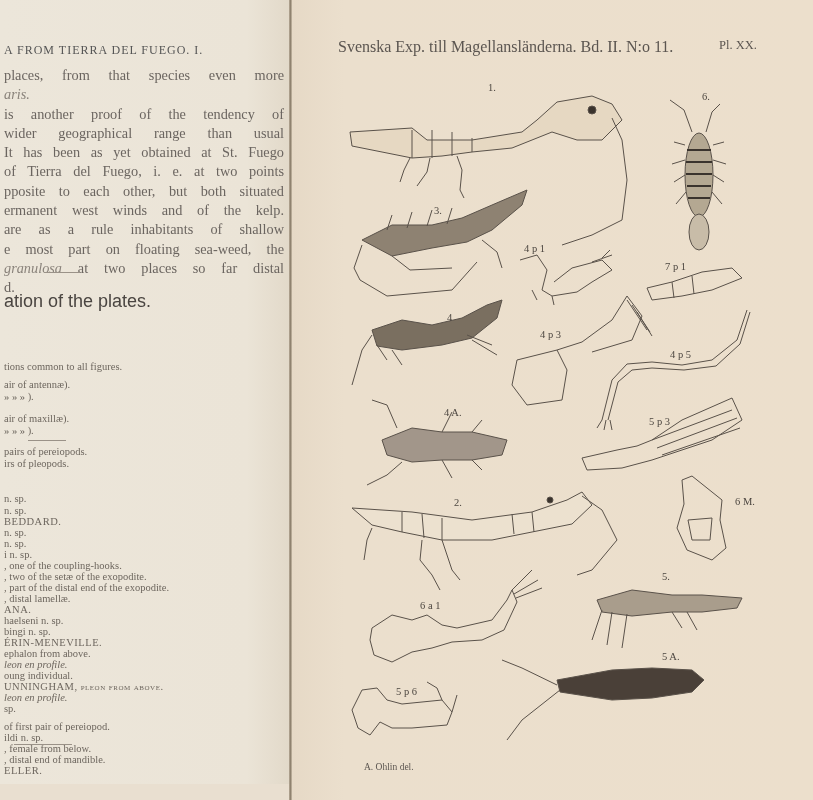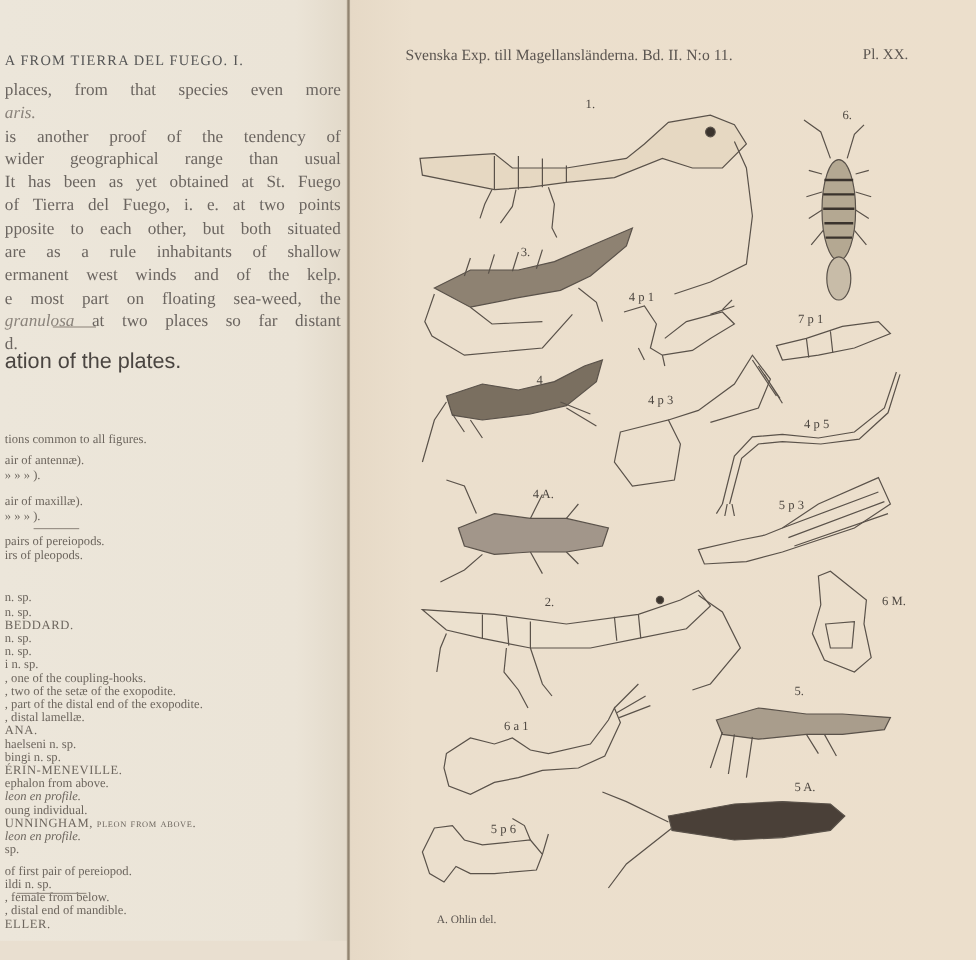--- a/index.html
+++ b/index.html
@@ -10,21 +10,21 @@
   .right-page{position:absolute;left:292px;top:0;width:521px;height:800px;background:linear-gradient(90deg,#e6d9c6 0%,#ebdfcd 10%,#ecdfcc 100%);overflow:hidden;}
   .running-head{position:absolute;left:4px;top:43px;font-size:12px;letter-spacing:1px;color:#555;white-space:nowrap;}
   .para{position:absolute;left:4px;top:66px;width:280px;font-size:14.3px;line-height:19.3px;color:#6b6560;text-align:justify;}
   .para div{white-space:nowrap;text-align-last:justify;}
   .para div.last{text-align-last:left;}
   .it{font-style:italic;color:#8a837b;}
   .rule{position:absolute;height:1px;background:#9a9288;}
   .section-title{position:absolute;left:4px;top:291px;font-family:"Liberation Sans",sans-serif;font-size:18px;color:#4a4541;white-space:nowrap;}
   .legend{position:absolute;left:4px;font-size:10.5px;line-height:13px;color:#6d665e;white-space:nowrap;margin-top:40px;}
   .sc{font-variant:small-caps;letter-spacing:.5px;}
-  .plate-head{position:absolute;left:46px;top:38px;font-size:13px;color:#5b5550;white-space:nowrap;}
+  .plate-head{position:absolute;left:46px;top:38px;font-size:16px;color:#5b5550;white-space:nowrap;}
   .plate-no{position:absolute;left:427px;top:38px;font-size:12.5px;color:#5b5550;}
   .fig-label{position:absolute;font-size:10.5px;color:#4d4741;white-space:nowrap;}
   .credit{position:absolute;left:72px;top:762px;font-size:9.5px;color:#5b5550;}
   svg.figs{position:absolute;left:0;top:0;}
 </style>
 </head>
 <body>
 
 <div class="spread">
 
@@ -32,24 +32,24 @@
     <div class="running-head">A FROM TIERRA DEL FUEGO.  I.</div>
 
     <div class="para">
       <div>places, from that species even more</div>
       <div class="last"><span class="it">aris.</span></div>
       <div>is another proof of the tendency of</div>
       <div>wider geographical range than usual</div>
       <div>It has been as yet obtained at St. Fuego</div>
       <div>of Tierra del Fuego, i. e. at two points</div>
       <div>pposite to each other, but both situated</div>
+      <div>ermanent west winds and of the kelp.</div>
       <div>are as a rule inhabitants of shallow</div>
-      <div>ermanent west winds and of the kelp.</div>
       <div>e most part on floating sea-weed, the</div>
-      <div><span class="it">granulosa</span><span> at two places so far distant</span></div>
+      <div><span class="it">granulosa</span><span> at two places so far distal</span></div>
       <div class="last">d.</div>
     </div>
 
     <div class="rule" style="left:44px;top:272px;width:36px;"></div>
 
     <div class="section-title">ation of the plates.</div>
 
     <div class="legend" style="top:320px;">tions common to all figures.</div>
 
     <div class="legend" style="top:338px;">air of antennæ).</div>
@@ -202,17 +202,17 @@
     <div class="fig-label" style="left:155px;top:312px;">4</div>
     <div class="fig-label" style="left:248px;top:329px;">4 p 3</div>
     <div class="fig-label" style="left:378px;top:349px;">4 p 5</div>
     <div class="fig-label" style="left:152px;top:407px;">4 A.</div>
     <div class="fig-label" style="left:357px;top:416px;">5 p 3</div>
     <div class="fig-label" style="left:162px;top:497px;">2.</div>
     <div class="fig-label" style="left:443px;top:496px;">6 M.</div>
     <div class="fig-label" style="left:128px;top:600px;">6 a 1</div>
     <div class="fig-label" style="left:370px;top:571px;">5.</div>
     <div class="fig-label" style="left:370px;top:651px;">5 A.</div>
-    <div class="fig-label" style="left:104px;top:686px;margin-left:13px;">5 p 6</div>
+    <div class="fig-label" style="left:104px;top:686px;">5 p 6</div>
 
     <div class="credit">A. Ohlin del.</div>
   </div>
 </div>
 
 </body></html>

